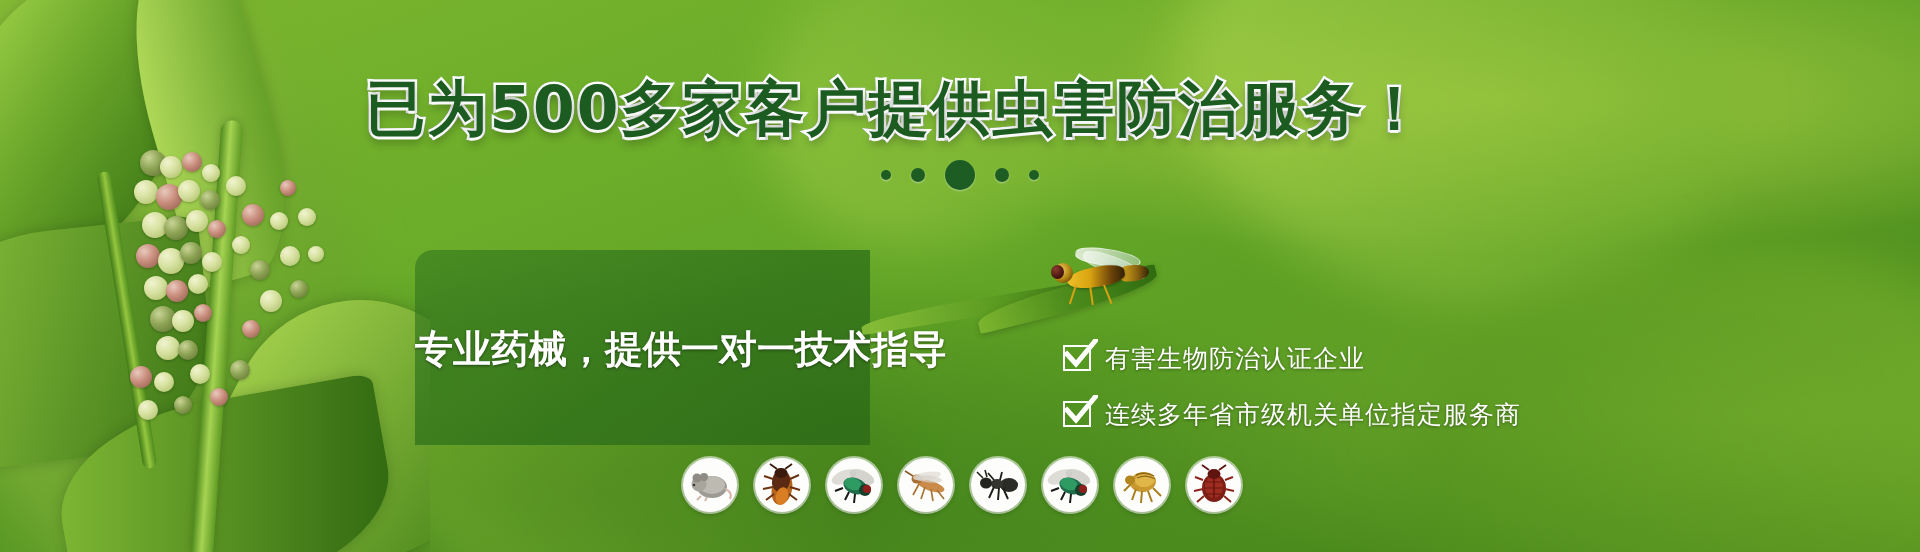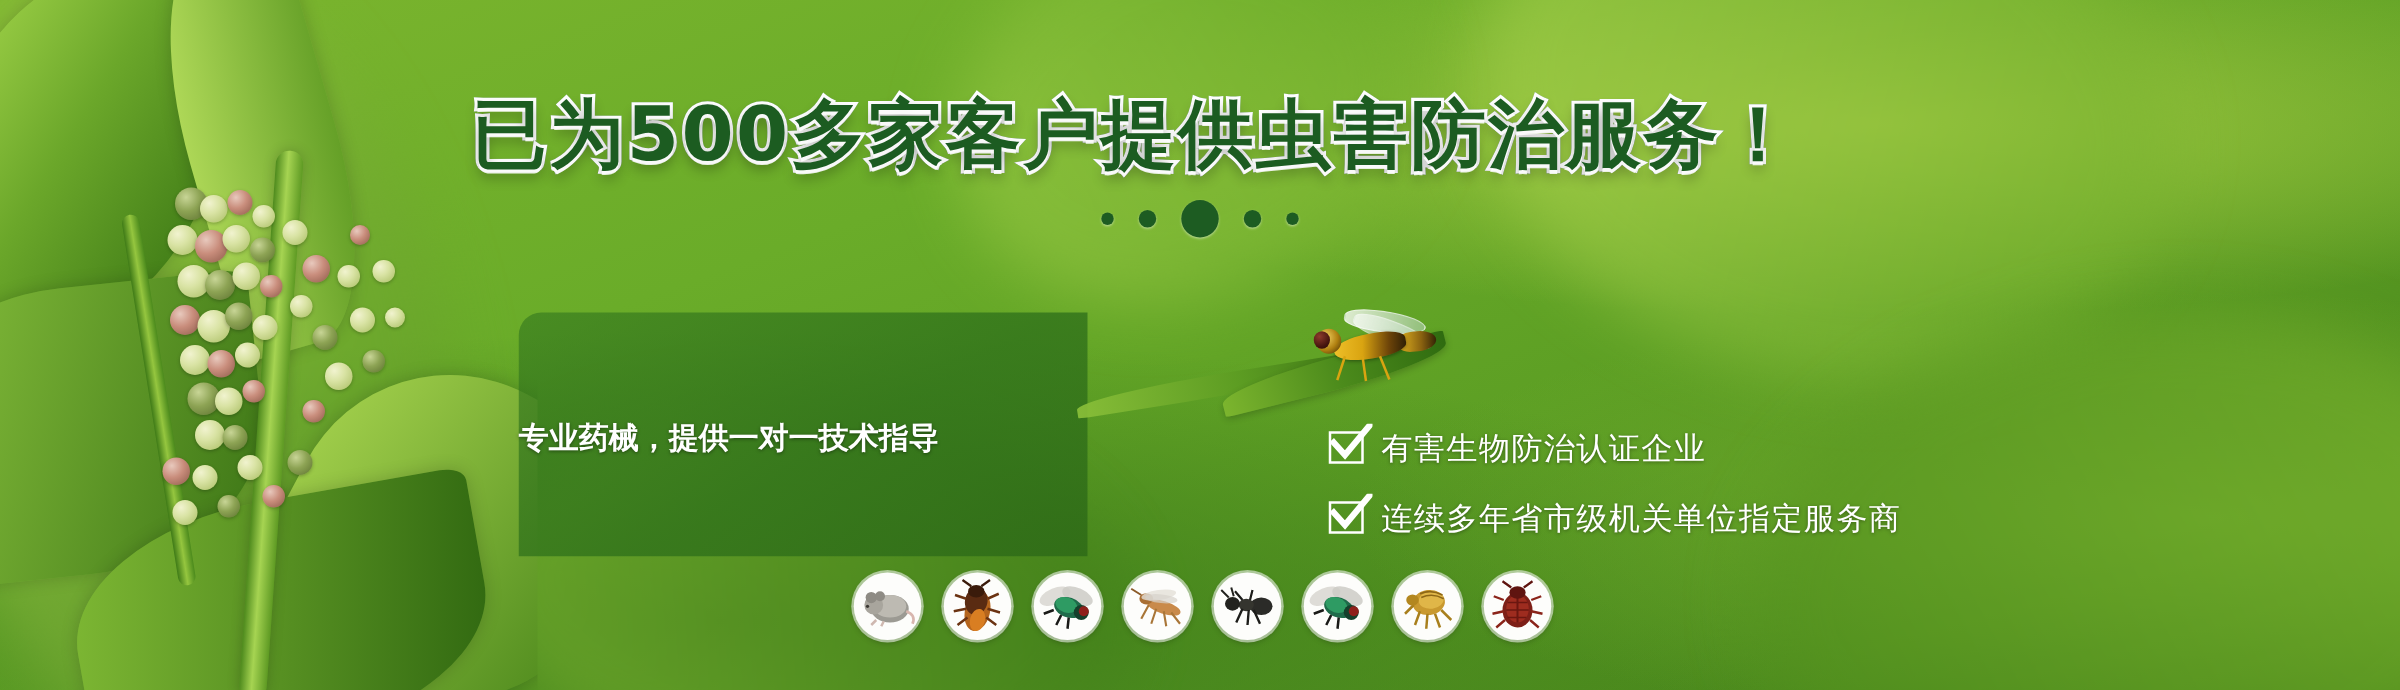--- a/index.html
+++ b/index.html
@@ -88,21 +88,21 @@
   .bud.pink{
     background:radial-gradient(circle at 34% 30%, #e8c9bd 0%, #c98d7c 45%, #8c5a49 100%);
   }
   .bud.dark{
     background:radial-gradient(circle at 34% 30%, #c8d596 0%, #8da354 45%, #5d7230 100%);
   }
 
   
   .headline{
     position:absolute;
-    left:12px; top:78px;
+    left:0; top:78px;
     width:1762px;
     text-align:center;
     font-size:60px;
     font-weight:bold;
     letter-spacing:2px;
     line-height:1;
     color:#1c5c21;
     font-family:"DejaVu Sans","Liberation Sans",sans-serif;
     -webkit-text-stroke:5px #ffffff;
     paint-order:stroke fill;
@@ -149,21 +149,21 @@
   }
   .pline{
     color:#ffffff;
     font-weight:bold;
     white-space:nowrap;
     text-shadow:0 1px 3px rgba(0,0,0,.45);
     font-family:"DejaVu Sans","Liberation Sans",sans-serif;
   }
   .pline.l1{ font-size:30px; text-align:center; padding-left:40px; letter-spacing:0px; }
   .pline.l2{ font-size:30px; text-align:center; padding-left:0px; letter-spacing:0px; }
-  .pline.l3{ font-size:24px; text-align:left; padding-left:0px; letter-spacing:0px; }
+  .pline.l3{ font-size:38px; text-align:center; padding-left:0px; letter-spacing:0px; }
 
   
   .fly{
     position:absolute;
     left:1045px; top:247px;
     width:120px; height:60px;
   }
   .fly-body{
     position:absolute; left:22px; top:20px;
     width:58px; height:20px;

